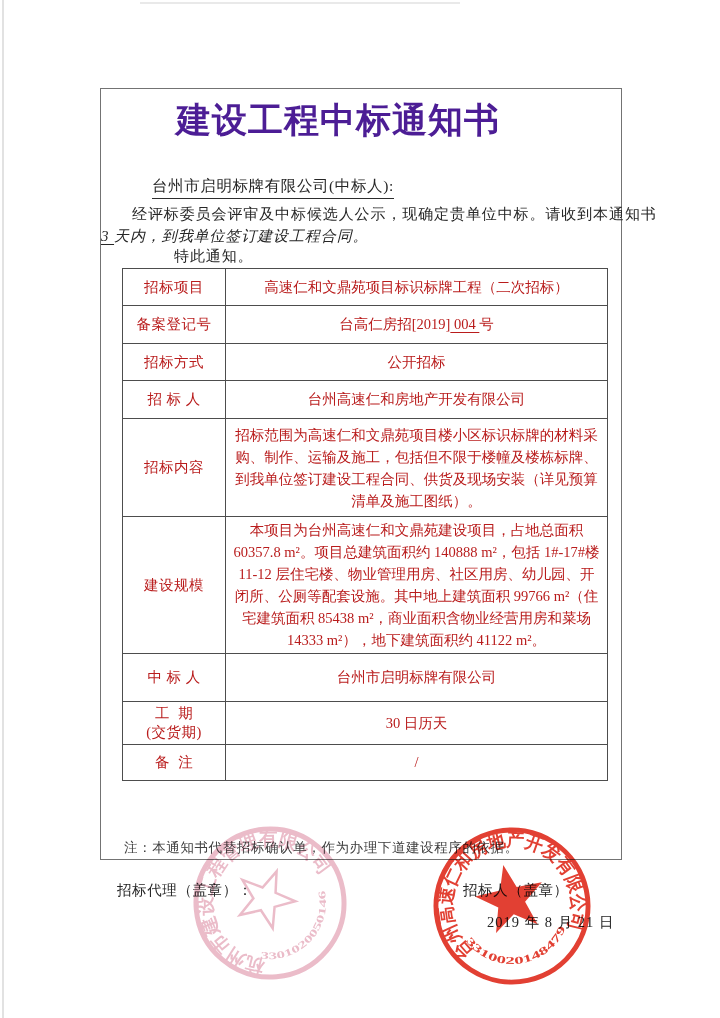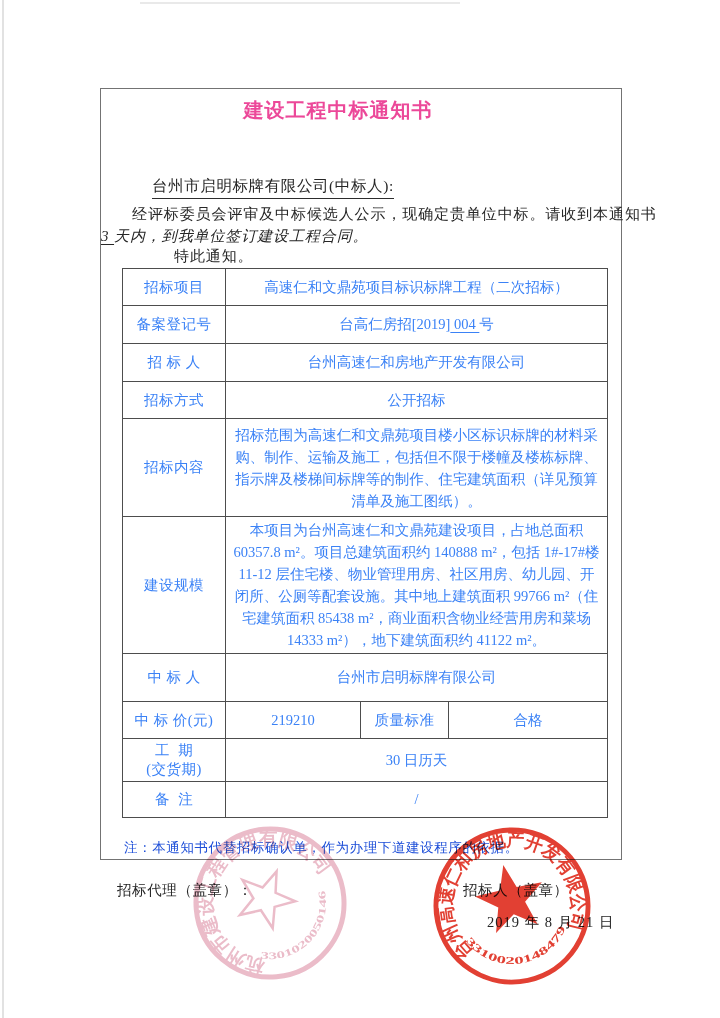--- a/index.html
+++ b/index.html
@@ -12,43 +12,43 @@
   .abs{position:absolute;}
   
   .scan-edge-left{left:2px;top:0;width:2px;height:1018px;background:#d6d6d6;opacity:.7;}
   .scan-smudge-top{left:140px;top:2px;width:320px;height:2px;background:#e9e9e9;}
   
   .page-border{left:100px;top:88px;width:520px;height:770px;border:1.5px solid #737373;}
   
   .doc-title{
     left:100px;top:97px;width:522px;text-align:center;padding-right:46px;box-sizing:border-box;
     font-family:"Liberation Sans","DejaVu Sans",sans-serif;
-    font-weight:bold;font-size:20px;letter-spacing:1px;color:#ec4899;
+    font-weight:bold;font-size:35px;letter-spacing:1px;color:#4c1d95;
   }
   .recipient{left:132px;top:176px;font-size:15.5px;border-bottom:1.2px solid #2c2c2c;padding-bottom:1px;letter-spacing:.6px;margin-left:20px;}
   .para1{left:132px;top:205px;font-size:15px;letter-spacing:.9px;}
   .para2{left:101px;top:227px;font-size:15px;letter-spacing:.9px;font-style:italic;}
   .para3{left:174px;top:247px;font-size:15px;letter-spacing:.9px;}
   .u-pre{white-space:pre;text-decoration:underline;text-underline-offset:3px;}
   
   table.notice{
     left:122px;top:268px;width:485px;position:absolute;
     border-collapse:collapse;table-layout:fixed;
   }
   table.notice td{
     border:1.2px solid #4d4d4d;
-    font-size:14.5px;color:#3b82f6;
+    font-size:14.5px;color:#b91c1c;
     text-align:center;vertical-align:middle;
     padding:2px 6px;overflow:hidden;
   }
   td.lbl{letter-spacing:.5px;}
   td.lbl .pre{white-space:pre;}
   td.longtxt{text-align:justify;line-height:22px;padding:3px 8px 3px 9px;}
   
-  .note-line{left:124px;top:839px;font-size:13.5px;letter-spacing:.6px;color:#1d4ed8;}
+  .note-line{left:124px;top:839px;font-size:13.5px;letter-spacing:.6px;color:#404040;}
   .agent-caption{left:117px;top:881px;font-size:14.5px;letter-spacing:.6px;}
   .tenderer-caption{left:463px;top:881px;font-size:14.5px;letter-spacing:.6px;}
   .date-line{left:446px;top:913px;font-size:14.5px;letter-spacing:1px;margin-left:41px;}
   
   svg.stamp{position:absolute;mix-blend-mode:multiply;pointer-events:none;}
   .stamp-agent{left:180px;top:813px;opacity:.48;transform:rotate(-50deg);}
   .stamp-tenderer{left:422px;top:816px;opacity:.9;transform:rotate(-12deg);}
   svg.stamp text{font-family:"Liberation Serif","DejaVu Serif",serif;font-weight:bold;}
 </style>
 </head>
@@ -75,45 +75,39 @@
     </colgroup>
   <tbody>
       <tr style="height:37px">
     <td class="lbl"><span class="pre">招标项目</span></td>
     <td colspan="3">高速仁和文鼎苑项目标识标牌工程（二次招标）</td>
   </tr>
   <tr style="height:38px">
     <td class="lbl"><span class="pre">备案登记号</span></td>
     <td colspan="3"><span>台高仁房招[2019]</span><span class="u-pre"> 004 </span><span>号</span></td>
   </tr>
+  <tr style="height:37px">
+    <td class="lbl"><span class="pre">招标方式</span></td>
+    <td colspan="3">公开招标</td>
+  </tr>
   <tr style="height:38px">
     <td class="lbl"><span class="pre">招 标 人</span></td>
     <td colspan="3">台州高速仁和房地产开发有限公司</td>
   </tr>
-  <tr style="height:37px">
-    <td class="lbl"><span class="pre">招标方式</span></td>
-    <td colspan="3">公开招标</td>
-  </tr>
   <tr style="height:98px">
     <td class="lbl"><span class="pre">招标内容</span></td>
-    <td colspan="3" class="longtxt">招标范围为高速仁和文鼎苑项目楼小区标识标牌的材料采购、制作、运输及施工，包括但不限于楼幢及楼栋标牌、指示牌及楼梯间标牌等的制作、住宅建筑面积（详见预算清单及施工图纸）。</td>
+    <td colspan="3" class="longtxt">招标范围为高速仁和文鼎苑项目楼小区标识标牌的材料采购、制作、运输及施工，包括但不限于楼幢及楼栋标牌、到我单位签订建设工程合同、供货及现场安装（详见预算清单及施工图纸）。</td>
   </tr>
   <tr style="height:133px">
     <td class="lbl"><span class="pre">建设规模</span></td>
     <td colspan="3" class="longtxt">本项目为台州高速仁和文鼎苑建设项目，占地总面积 60357.8 m²。项目总建筑面积约 140888 m²，包括 1#-17#楼 11-12 层住宅楼、物业管理用房、社区用房、幼儿园、开闭所、公厕等配套设施。其中地上建筑面积 99766 m²（住宅建筑面积 85438 m²，商业面积含物业经营用房和菜场 14333 m²），地下建筑面积约 41122 m²。</td>
   </tr>
   <tr style="height:48px">
     <td class="lbl"><span class="pre">中 标 人</span></td>
     <td colspan="3">台州市启明标牌有限公司</td>
-  </tr>
-  <tr style="height:37px">
-    <td class="lbl"><span class="pre">中 标 价(元)</span></td>
-    <td>219210</td>
-    <td class="lbl">质量标准</td>
-    <td>合格</td>
   </tr>
   <tr style="height:40px">
     <td class="lbl">
           <div class="pre">工  期</div>
           <div class="pre">(交货期)</div>
         </td>
     <td colspan="3">30 日历天</td>
   </tr>
   <tr style="height:36px">
     <td class="lbl"><span class="pre">备  注</span></td>

